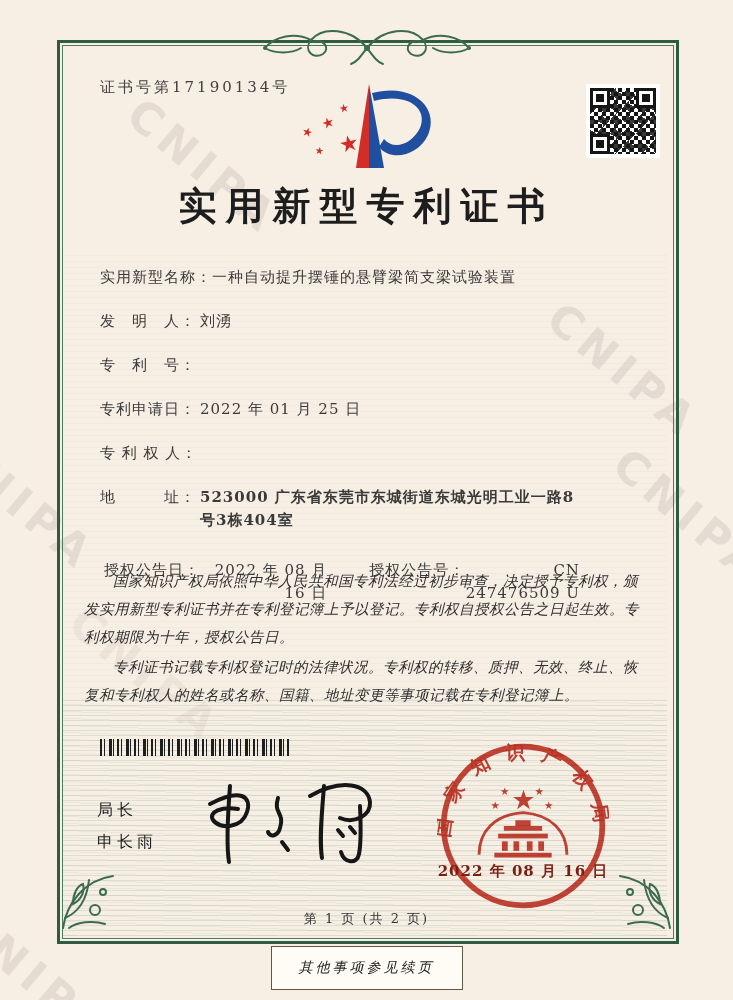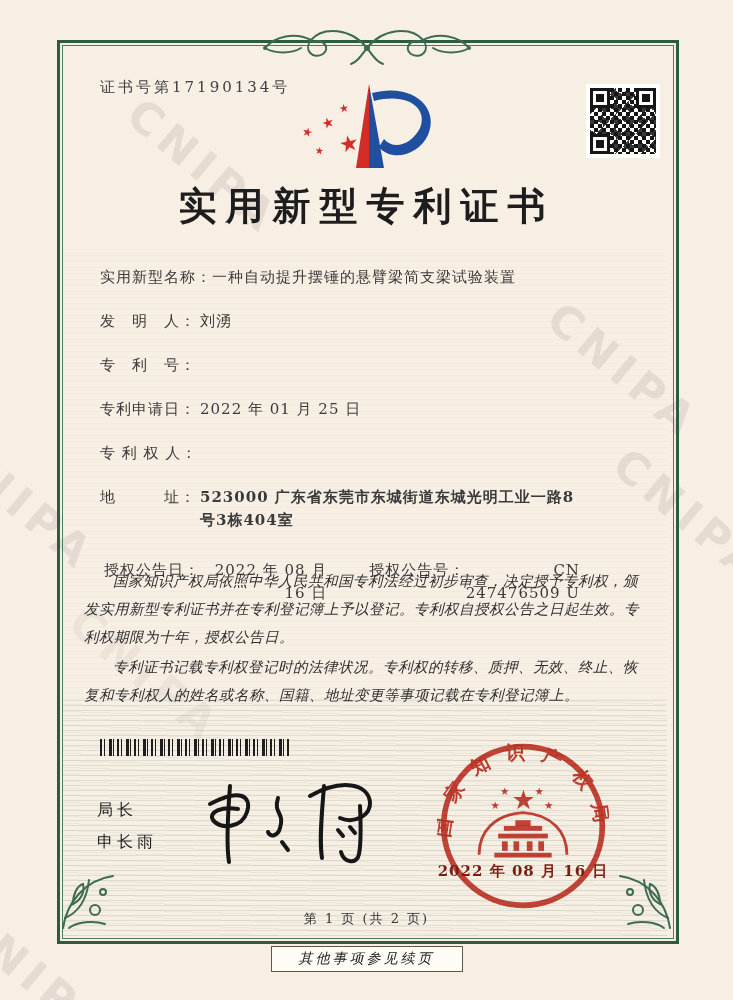--- a/index.html
+++ b/index.html
@@ -115,21 +115,21 @@
     text-align:center;font-size:15px;font-weight:700;letter-spacing:1px;color:#7c1d12;
   }
 
   
   .page-footer{
     position:absolute;z-index:4;left:0;right:0;top:910px;
     text-align:center;font-size:13px;letter-spacing:2px;color:#333;
   }
   .note-box{
     position:absolute;z-index:4;left:50%;top:946px;transform:translateX(-50%);
-    padding:3px 27px;border:1px solid #5f574a;background:#fefcf5;
+    padding:12px 27px;border:1px solid #5f574a;background:#fefcf5;
     font-size:14px;font-style:italic;letter-spacing:3px;color:#222;white-space:nowrap;
   }
 </style>
 </head>
 <body>
 
 <div class="page">
 
   <div class="wm" style="left:150px;top:88px;">CNIPA</div>
   <div class="wm" style="left:570px;top:292px;">CNIPA</div>

